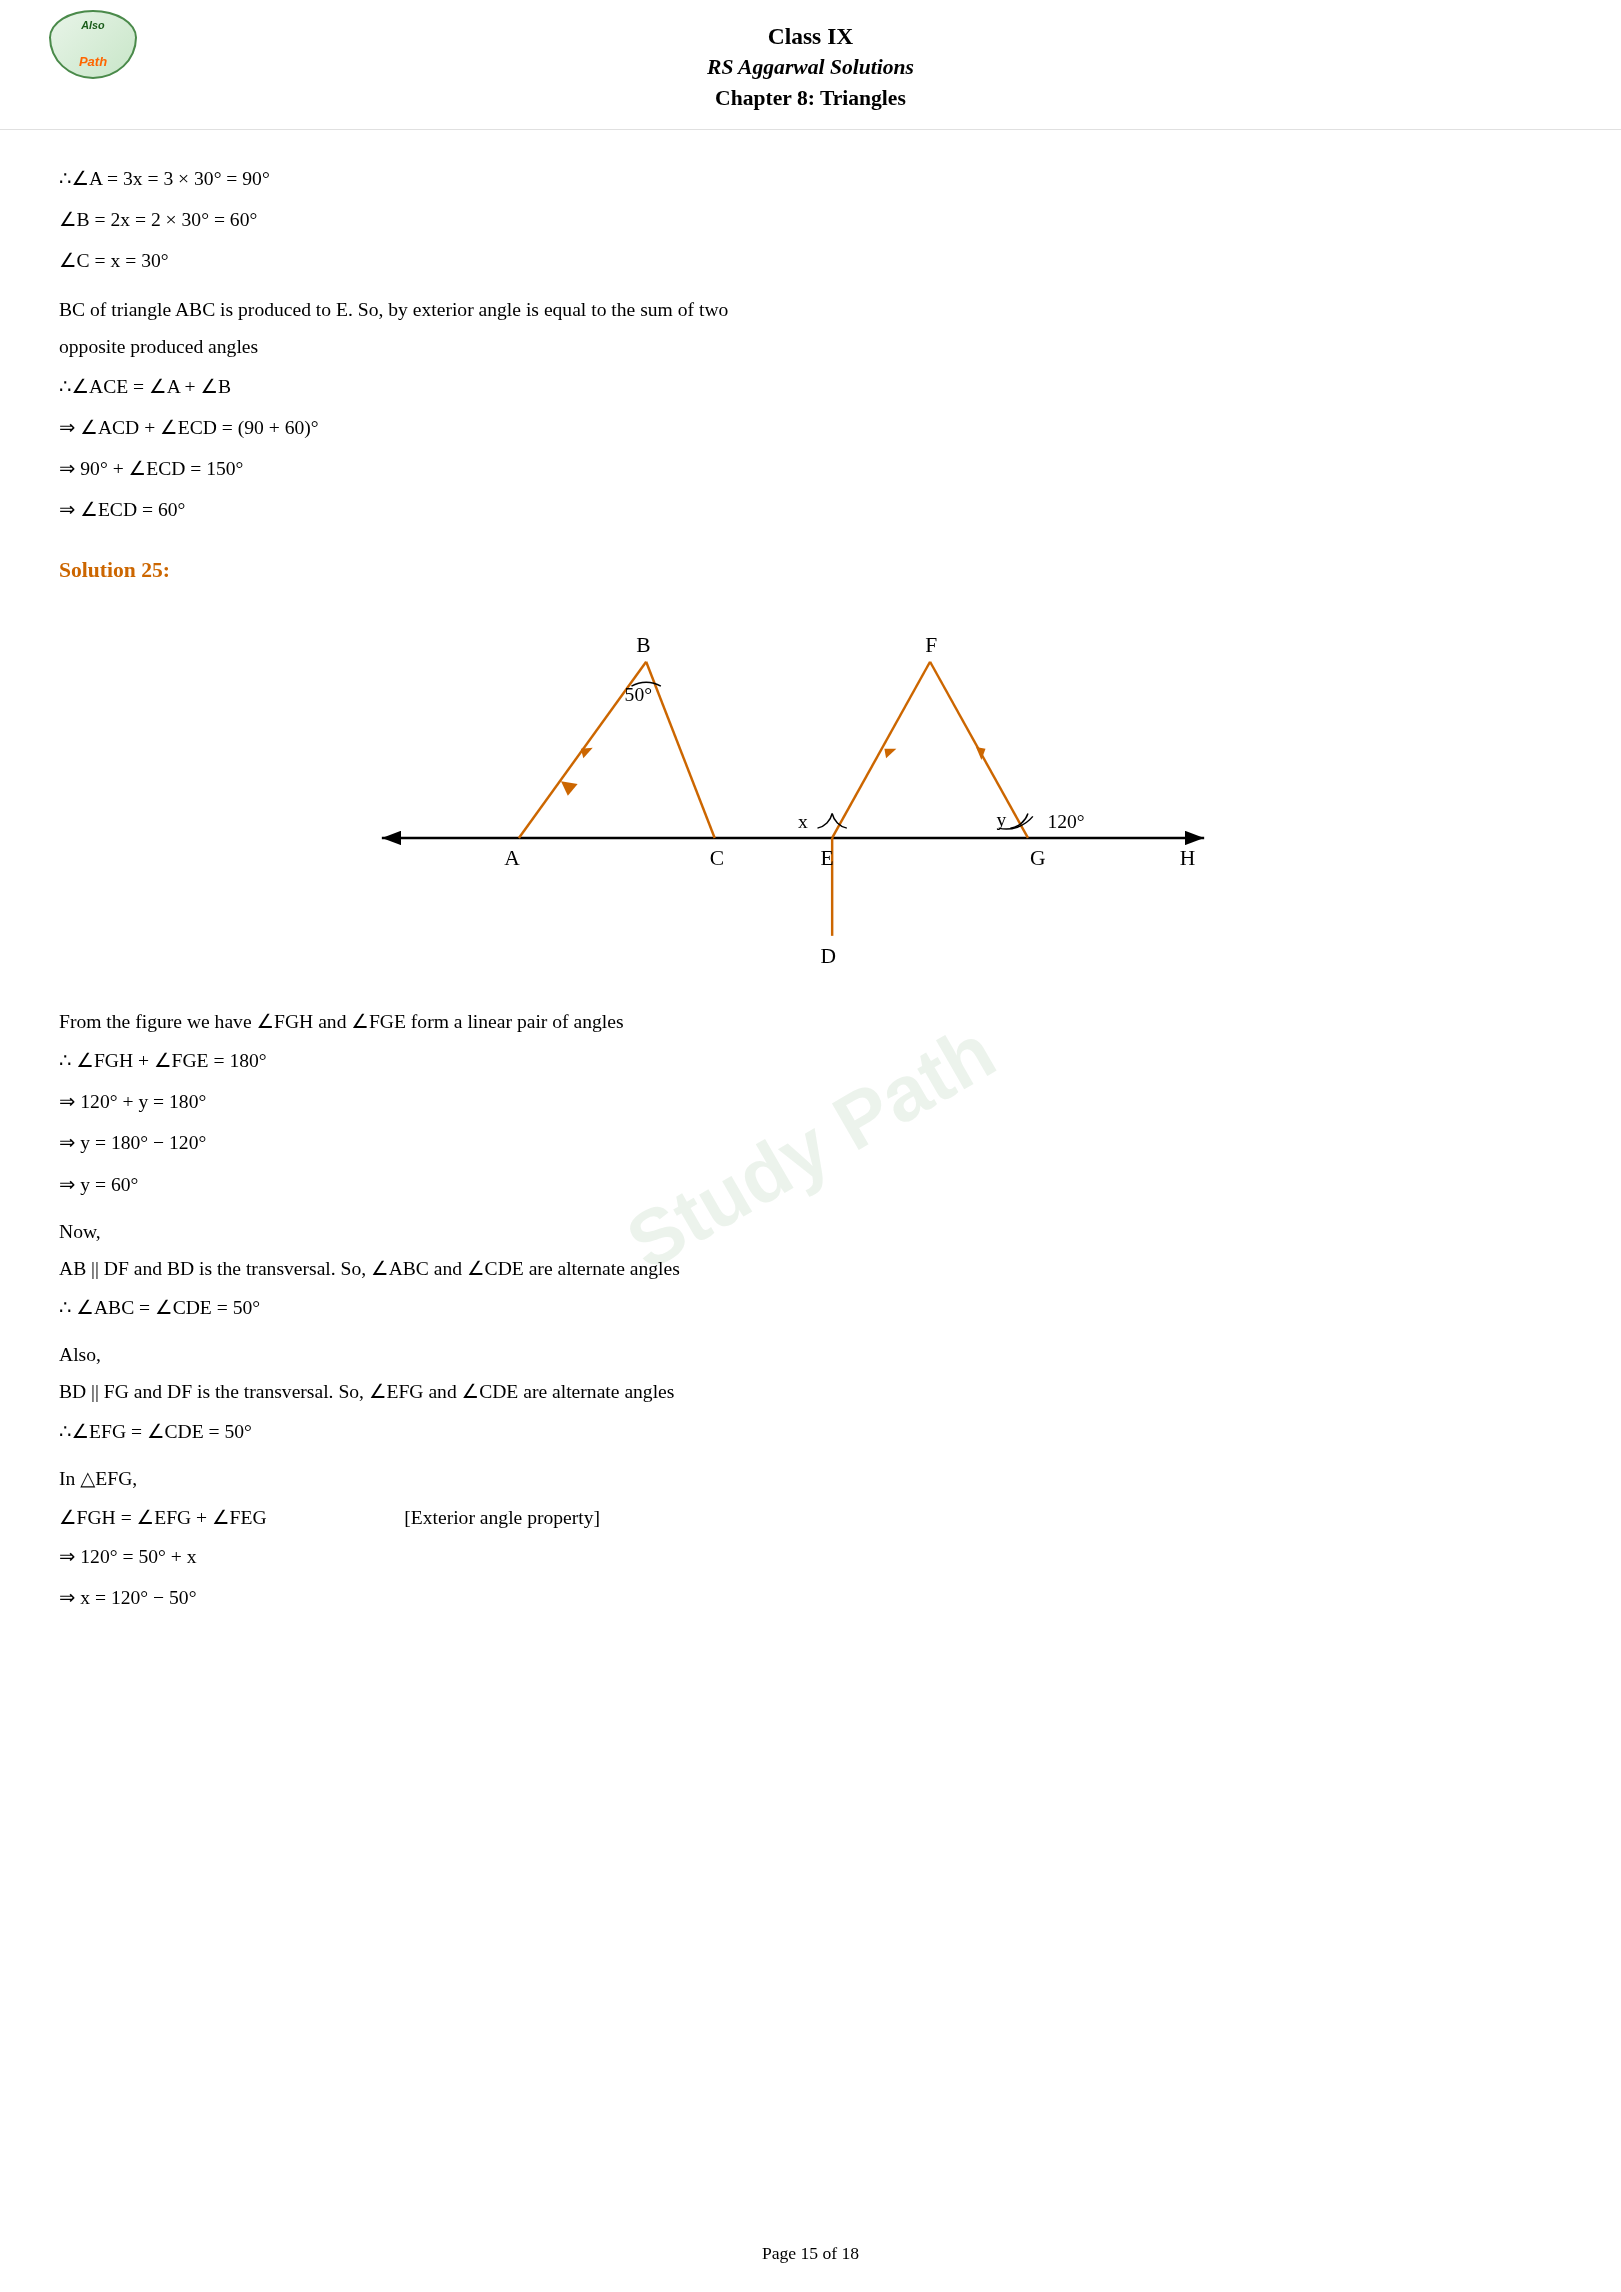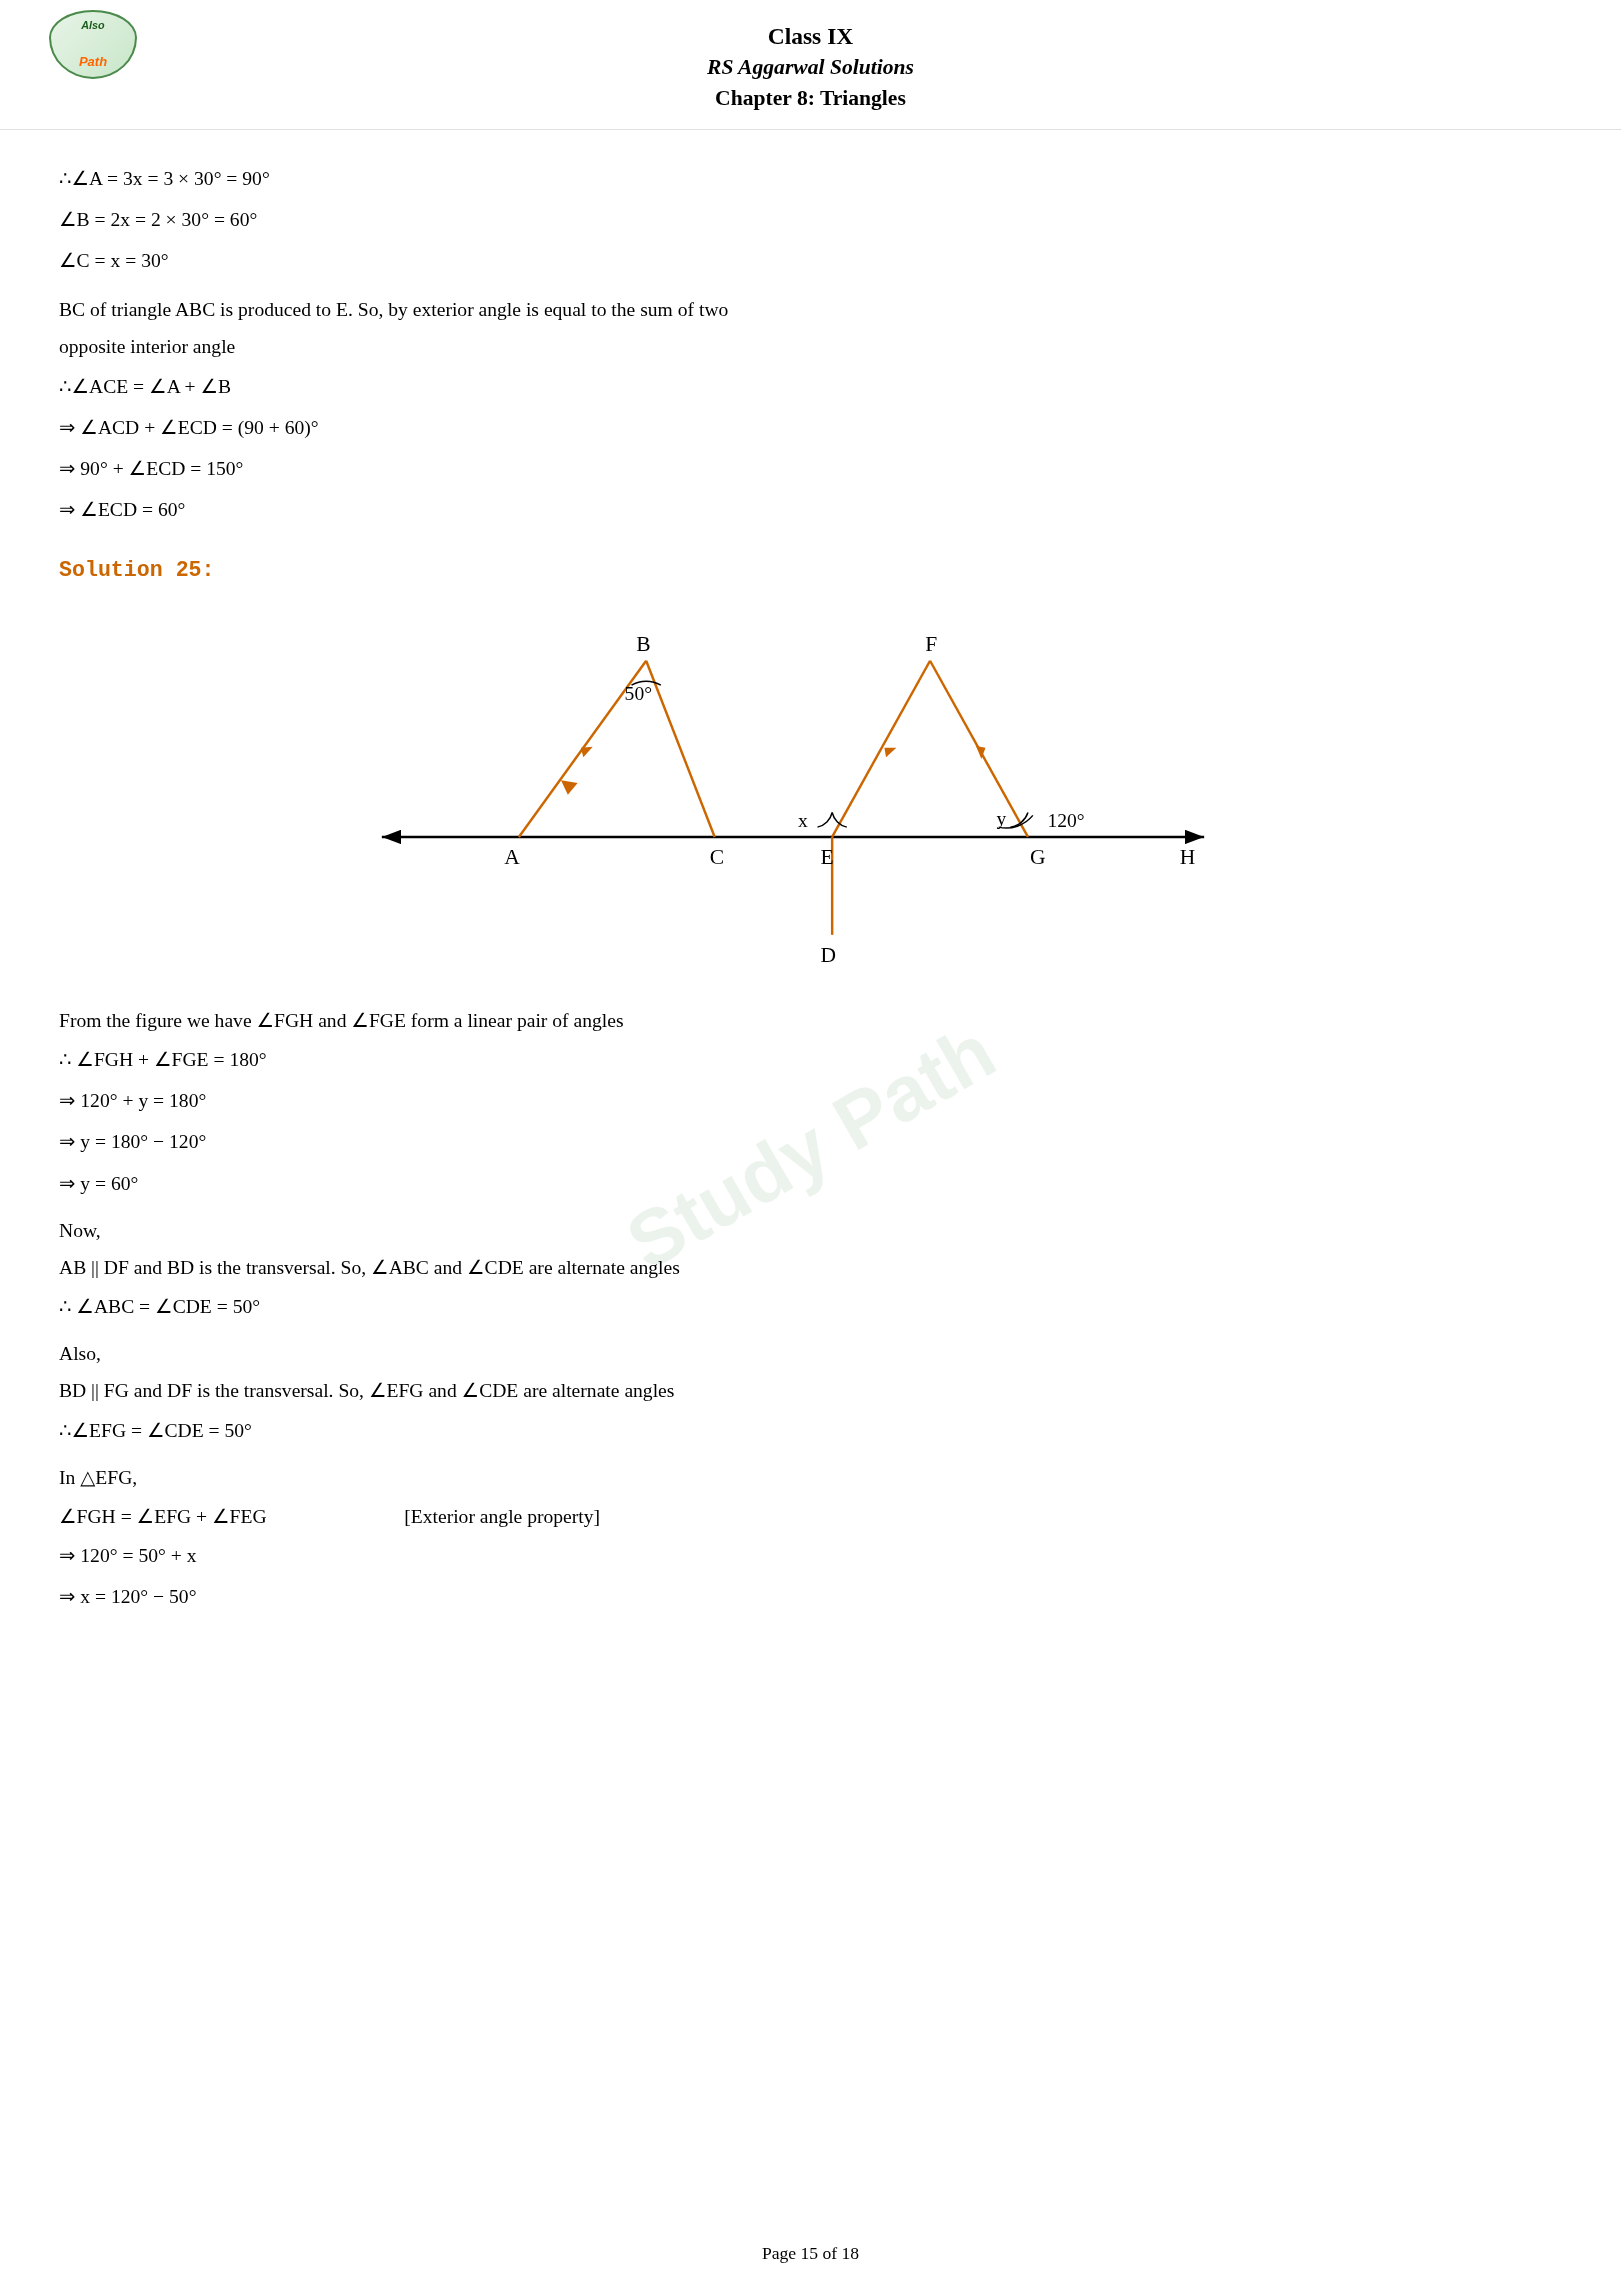--- a/index.html
+++ b/index.html
@@ -122,21 +122,20 @@
       color: #000000;
       margin-bottom: 2px;
     }
 
     .solution-heading {
       font-size: 21.6px;
       font-weight: bold;
       color: #cc6600;
       margin-top: 29px;
       margin-bottom: 19.6px;
-      font-family: Liberation Mono, monospace;
     }
 
     
     .diagram-container {
       display: flex;
       justify-content: center;
       margin: 19.6px 0 29px 0;
     }
 
     svg text {
@@ -194,21 +193,21 @@
   </div>
 
   <div class="content-wrapper">
     <div class="content">
 
       <div class="math-line">∴∠A = 3x = 3 × 30° = 90°</div>
       <div class="math-line">∠B = 2x = 2 × 30° = 60°</div>
       <div class="math-line">∠C = x = 30°</div>
       <div style="height:9.8px"></div>
       <div class="text-line">BC of triangle ABC is produced to E. So, by exterior angle is equal to the sum of two</div>
-      <div class="text-line">opposite interior angle</div>
+      <div class="text-line">opposite produced angles</div>
       <div class="math-line">∴∠ACE = ∠A + ∠B</div>
       <div class="math-line">⇒ ∠ACD + ∠ECD = (90 + 60)°</div>
       <div class="math-line">⇒ 90° + ∠ECD = 150°</div>
       <div class="math-line">⇒ ∠ECD = 60°</div>
 
       <div class="solution-heading">Solution 25:</div>
 
       <div class="diagram-container">
         <svg width="882" height="372" viewBox="0 0 900 380" style="font-size:18px">
 

